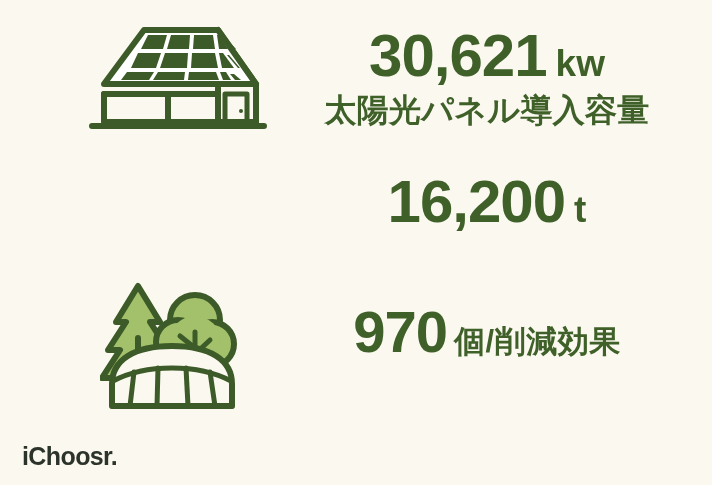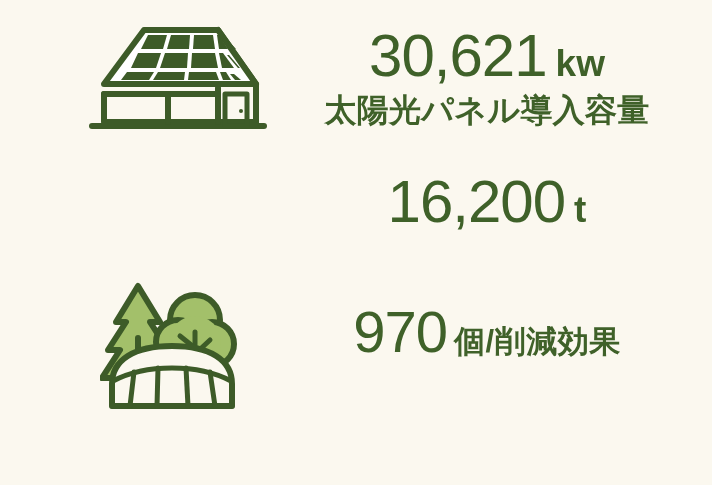--- a/index.html
+++ b/index.html
@@ -57,21 +57,21 @@
   .stat-2 { top: 172px; }
   .stat-3 { top: 303px; }
 
   .stat-figure {
     display: block;
     white-space: nowrap;
     line-height: 1.0;
   }
   .stat-value {
     font-size: 60px;
-    font-weight: normal;
+    font-weight: bold;
     letter-spacing: -1px;
     text-align: right;
   }
   .stat-value.v3 { font-size: 58px; }
   .stat-unit {
     font-size: 37px;
     font-weight: bold;
     margin-left: 9px;
     letter-spacing: 0px;
   }
@@ -215,14 +215,15 @@
       </span>
     </div>
 
     <div class="stat stat-3">
       <span class="stat-figure">
         <span class="stat-value v3">970</span><span class="stat-unit u-jp">個/削減効果</span>
       </span>
     </div>
   </div>
 
+  <div class="brand">iChoosr.</div>
 
 </div>
 
 </body></html>

